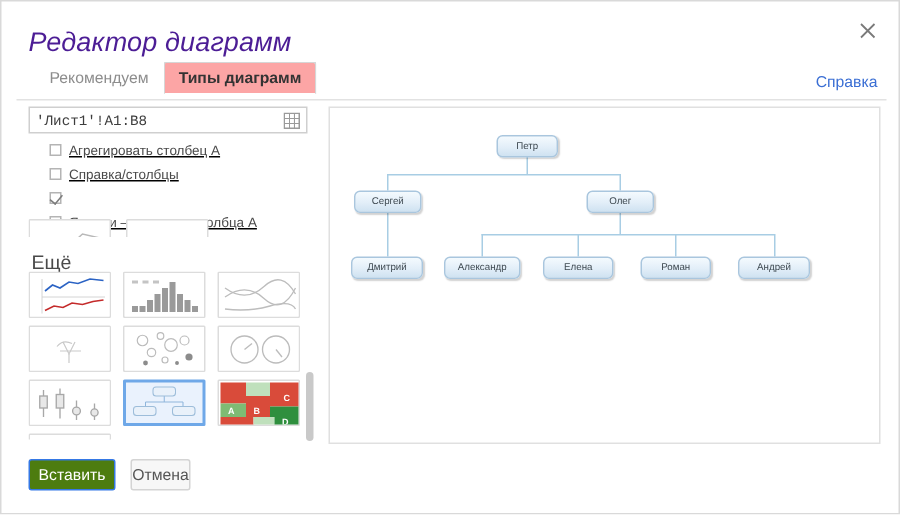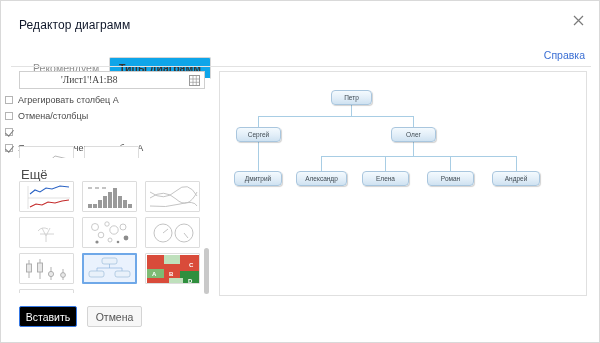--- a/index.html
+++ b/index.html
@@ -14,60 +14,61 @@
     position: relative;
     width: 600px; height: 343px;
     background: #ffffff;
     border: 1px solid #d9d9d9;
   }
 
   
   .dlg-title {
     position: absolute;
     left: 18px; top: 17px;
-    font-size: 12px;
-    color: #0f172a;
+    font-size: 18px;
+    color: #4c1d95;
     letter-spacing: .1px;
     white-space: nowrap;
+    font-style: italic;
   }
   .close-btn {
     position: absolute;
     right: 12px; top: 10px;
     width: 18px; height: 18px;
     display: flex; align-items: center; justify-content: center;
     color: #7a7a7a;
     font-size: 15px;
     line-height: 1;
     cursor: pointer;
     user-select: none;
   }
 
   
   .tabs {
     position: absolute;
-    left: 22px; top: 56px;
+    left: 22px; top: 40px;
     height: 22px;
     display: flex;
     align-items: stretch;
   }
   .tab {
     padding: 0 9px;
     font-size: 10.5px;
     color: #8d8d8d;
     display: flex;
     align-items: center;
     white-space: nowrap;
     cursor: pointer;
     border: 1px solid transparent;
     border-radius: 2px 2px 0 0;
   }
   .tab.active {
     color: #333333;
     font-weight: bold;
-    background: #0ea5e9;
+    background: #fca5a5;
     border-color: #d6d6d6;
     border-bottom-color: #ffffff;
   }
   .tabs-rule {
     position: absolute;
     left: 10px; top: 65px;
     width: 580px; height: 1px;
     background: #e2e2e2;
   }
   .help-link {
@@ -88,38 +89,38 @@
     border: 1px solid #cfcfcf;
     background: #ffffff;
     display: flex;
     align-items: center;
   }
   .range-input {
     flex: 1;
     border: none;
     outline: none;
     background: transparent;
-    font-family: Liberation Serif, serif;
+    font-family: Liberation Mono, monospace;
     font-size: 9.5px;
     color: #3d3d3d;
     padding: 0 4px;
     height: 100%;
-    margin-left: 37px;
   }
   .grid-icon {
     width: 16px; height: 16px;
     margin-right: 2px;
     display: flex; align-items: center; justify-content: center;
     cursor: pointer;
   }
 
   .checks {
     position: absolute;
-    left: 4px; top: 92px;
+    left: 32px; top: 92px;
     width: 190px;
+    text-decoration: underline;
   }
   .check-row {
     display: flex;
     align-items: center;
     height: 13px;
     margin-bottom: 3px;
     cursor: pointer;
   }
   .cb {
     width: 8px; height: 8px;
@@ -210,27 +211,27 @@
     font-size: 10.5px;
     display: flex;
     align-items: center;
     justify-content: center;
     cursor: pointer;
     white-space: nowrap;
   }
   .btn-primary {
     left: 18px; top: 305px;
     width: 58px;
-    background: #000000;
+    background: #4d7c0f;
     border: 1px solid #3578e5;
     color: #ffffff;
   }
   .btn-secondary {
     left: 86px; top: 305px;
-    width: 55px;
+    width: 40px;
     background: #f7f7f7;
     border: 1px solid #d4d4d4;
     color: #555555;
   }
 
   
   .preview {
     position: absolute;
     left: 218px; top: 70px;
     width: 368px; height: 225px;
@@ -292,21 +293,21 @@
     </span>
   </div>
 
   <div class="checks">
     <div class="check-row">
       <span class="cb"></span>
       <span class="check-label">Агрегировать столбец A</span>
     </div>
     <div class="check-row">
       <span class="cb"></span>
-      <span class="check-label">Отмена/столбцы</span>
+      <span class="check-label">Справка/столбцы</span>
     </div>
     <div class="check-row">
       <span class="cb checked"></span>
     </div>
     <div class="check-row">
       <span class="cb checked"></span>
       <span class="check-label">Ярлыки – значения столбца A</span>
     </div>
   </div>
 

